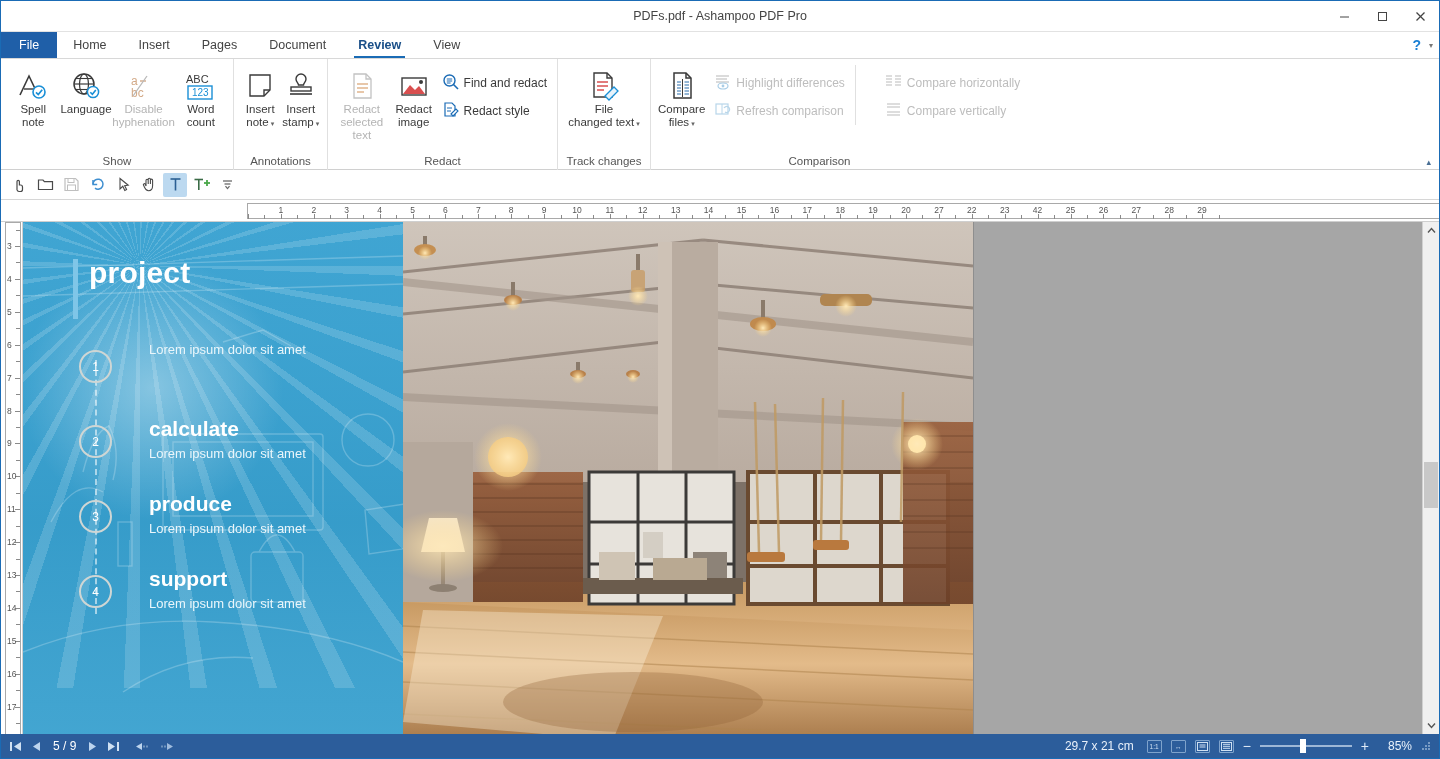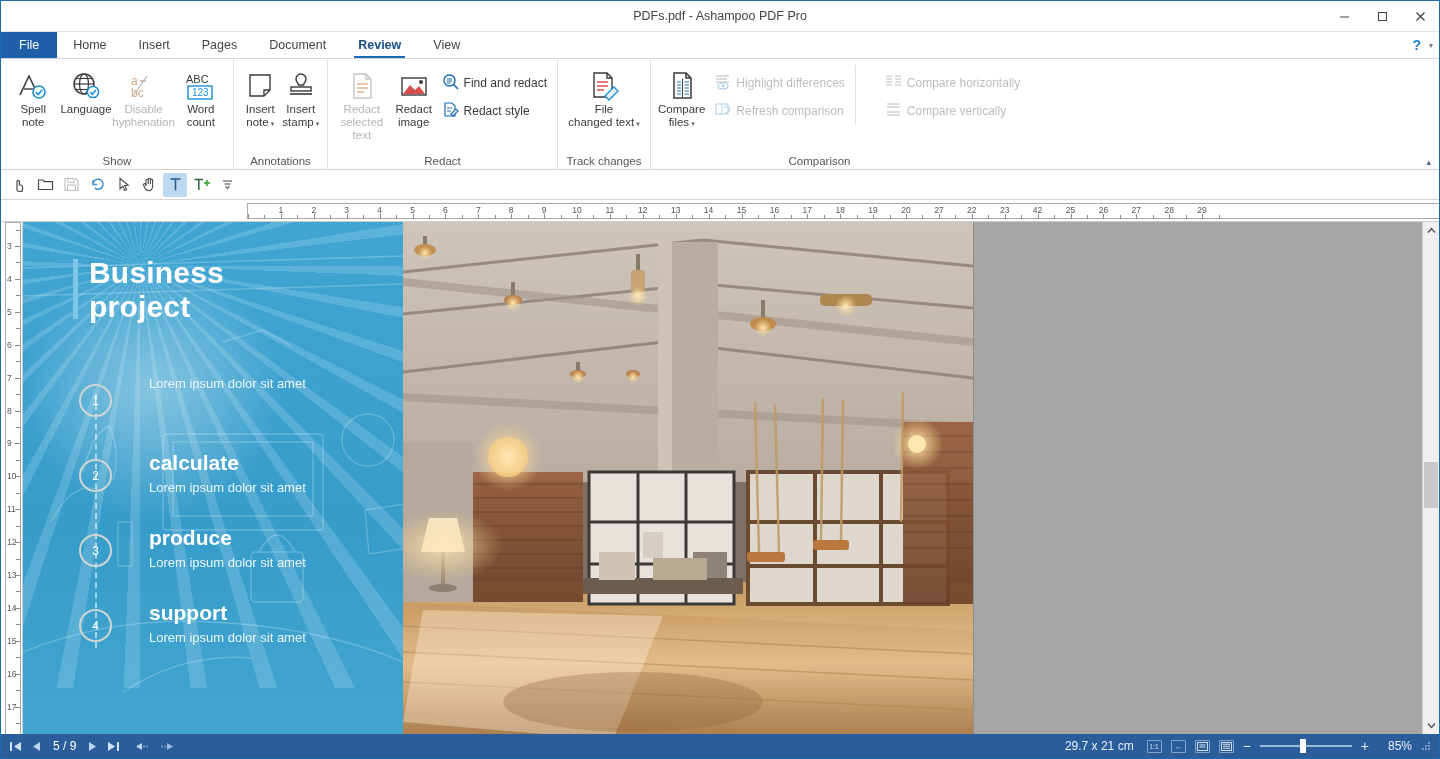--- a/index.html
+++ b/index.html
@@ -726,21 +726,20 @@
               <path d="M382 282 l-40 6 l4 44 l40 -6 z"></path>
               <path d="M0 430 q90 -36 190 -30 q110 6 190 40"></path>
               <path d="M100 470 q60 -40 130 -34"></path>
               <rect x="228" y="330" width="52" height="50" rx="4"></rect>
               <path d="M236 330 q18 -34 36 0"></path>
             </g>
           </svg>
 
           <div class="panel-content">
             <div class="doc-title">
-              <div>Business</div>
               <div>project</div>
             </div>
 
             <div class="steps">
               <div class="spine"></div>
 
               <div class="step">
                 <div class="num">1</div>
                 <div class="p">Lorem ipsum dolor sit amet</div>
               </div>

